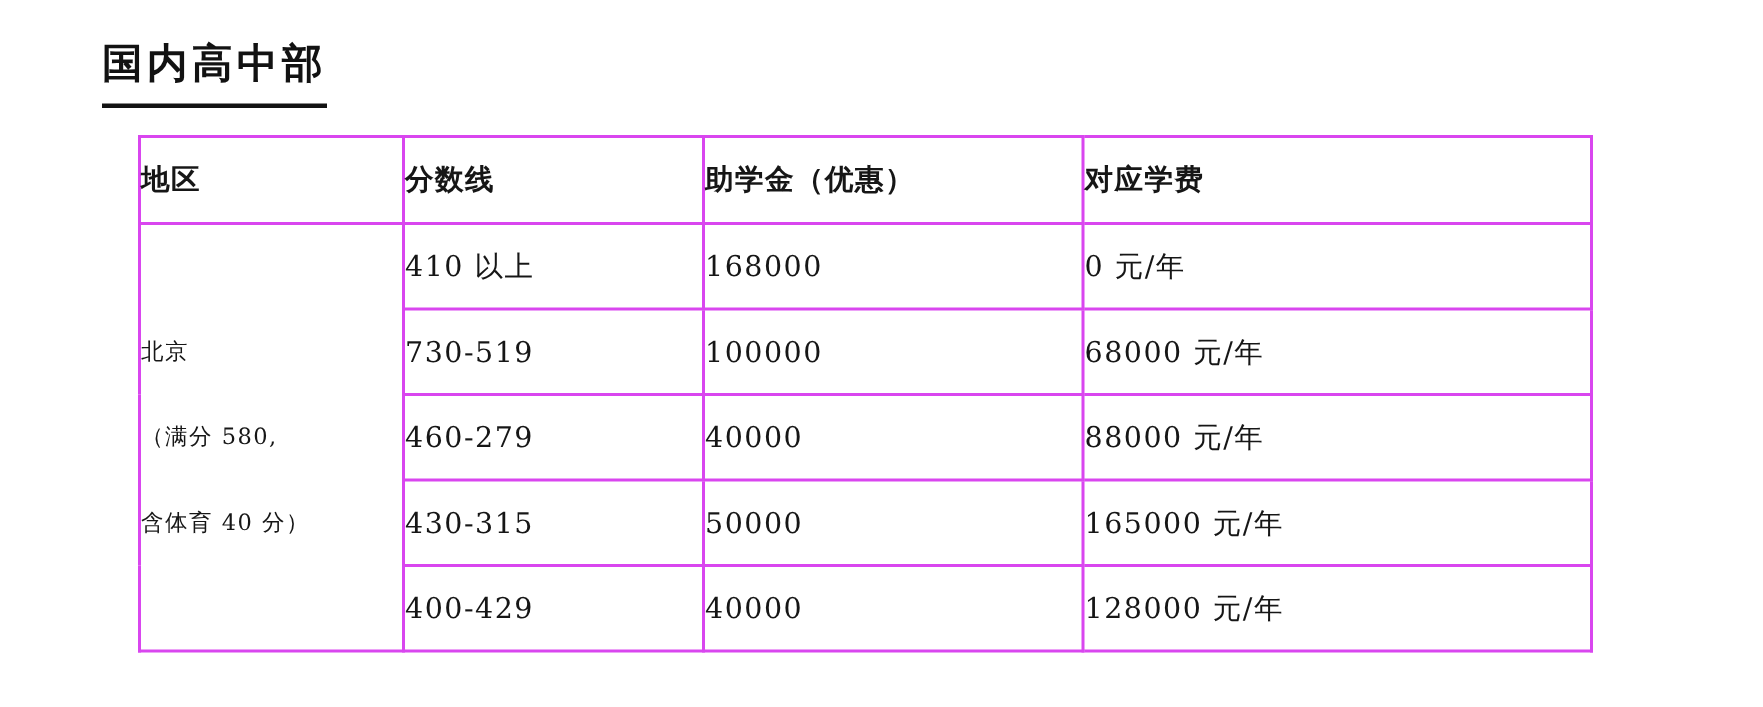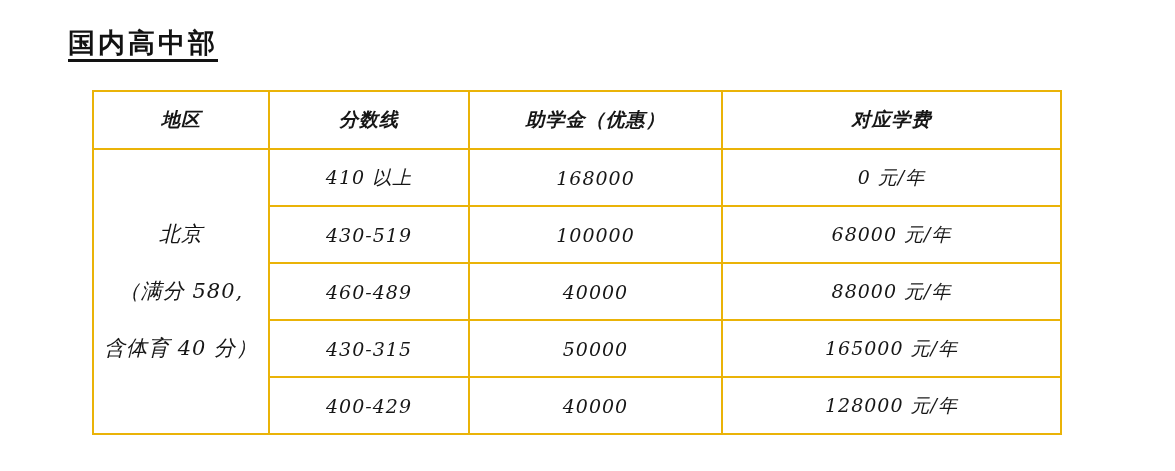--- a/index.html
+++ b/index.html
@@ -17,55 +17,54 @@
   }
   .doc-title {
     position: absolute;
     left: 68px;
     top: 27px;
     font-size: 27px;
     font-weight: bold;
     letter-spacing: 3px;
     color: #121212;
     border-bottom: 3px solid #121212;
-    padding-bottom: 0;
+    padding-bottom: 10px;
     line-height: 1.2;
   }
   table.fee-table {
     position: absolute;
     left: 92px;
     top: 90px;
     width: 968px;
     border-collapse: collapse;
     table-layout: fixed;
     font-size: 19px;
     color: #161616;
   }
   table.fee-table th,
   table.fee-table td {
-    border: 2px solid #eab308;
-    text-align: center;
+    border: 2px solid #d946ef;
+    text-align: left;
     vertical-align: middle;
     padding: 0;
     letter-spacing: 1px;
-    font-style: italic;
   }
   table.fee-table th {
     height: 56px;
     font-weight: bold;
     font-size: 19px;
   }
   table.fee-table td {
     height: 55px;
     font-weight: normal;
   }
   td.region-cell {
     vertical-align: middle;
     line-height: 57px;
-    font-size: 21px;
+    font-size: 15px;
     margin-top: 27px;
   }
   td.region-cell .region-line {
     display: block;
   }
 </style>
 </head>
 <body>
 
 <div class="doc-title">国内高中部</div>
@@ -90,26 +89,26 @@
       <td class="region-cell" rowspan="5">
         <span class="region-line">北京</span>
         <span class="region-line">（满分 580,</span>
         <span class="region-line">含体育 40 分）</span>
       </td>
       <td>410 以上</td>
       <td>168000</td>
       <td>0 元/年</td>
     </tr>
     <tr>
-      <td>430-519</td>
+      <td>730-519</td>
       <td>100000</td>
       <td>68000 元/年</td>
     </tr>
     <tr>
-      <td>460-489</td>
+      <td>460-279</td>
       <td>40000</td>
       <td>88000 元/年</td>
     </tr>
     <tr>
       <td>430-315</td>
       <td>50000</td>
       <td>165000 元/年</td>
     </tr>
     <tr>
       <td>400-429</td>

